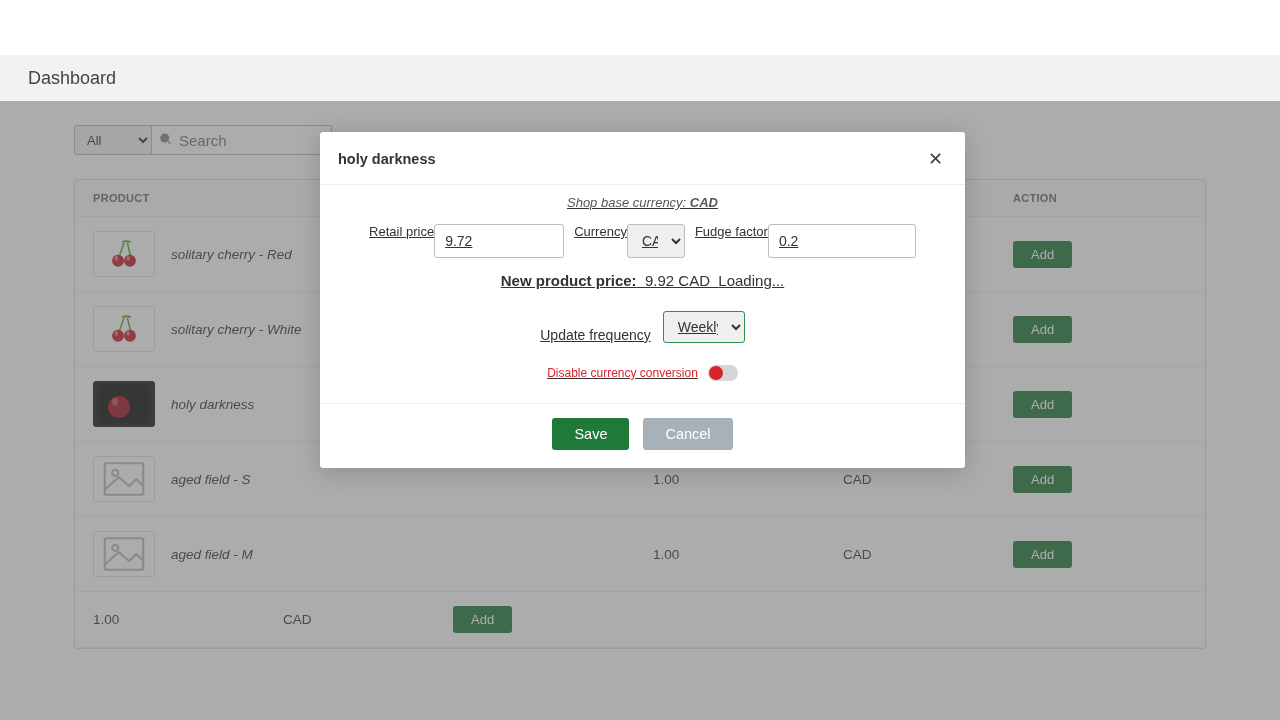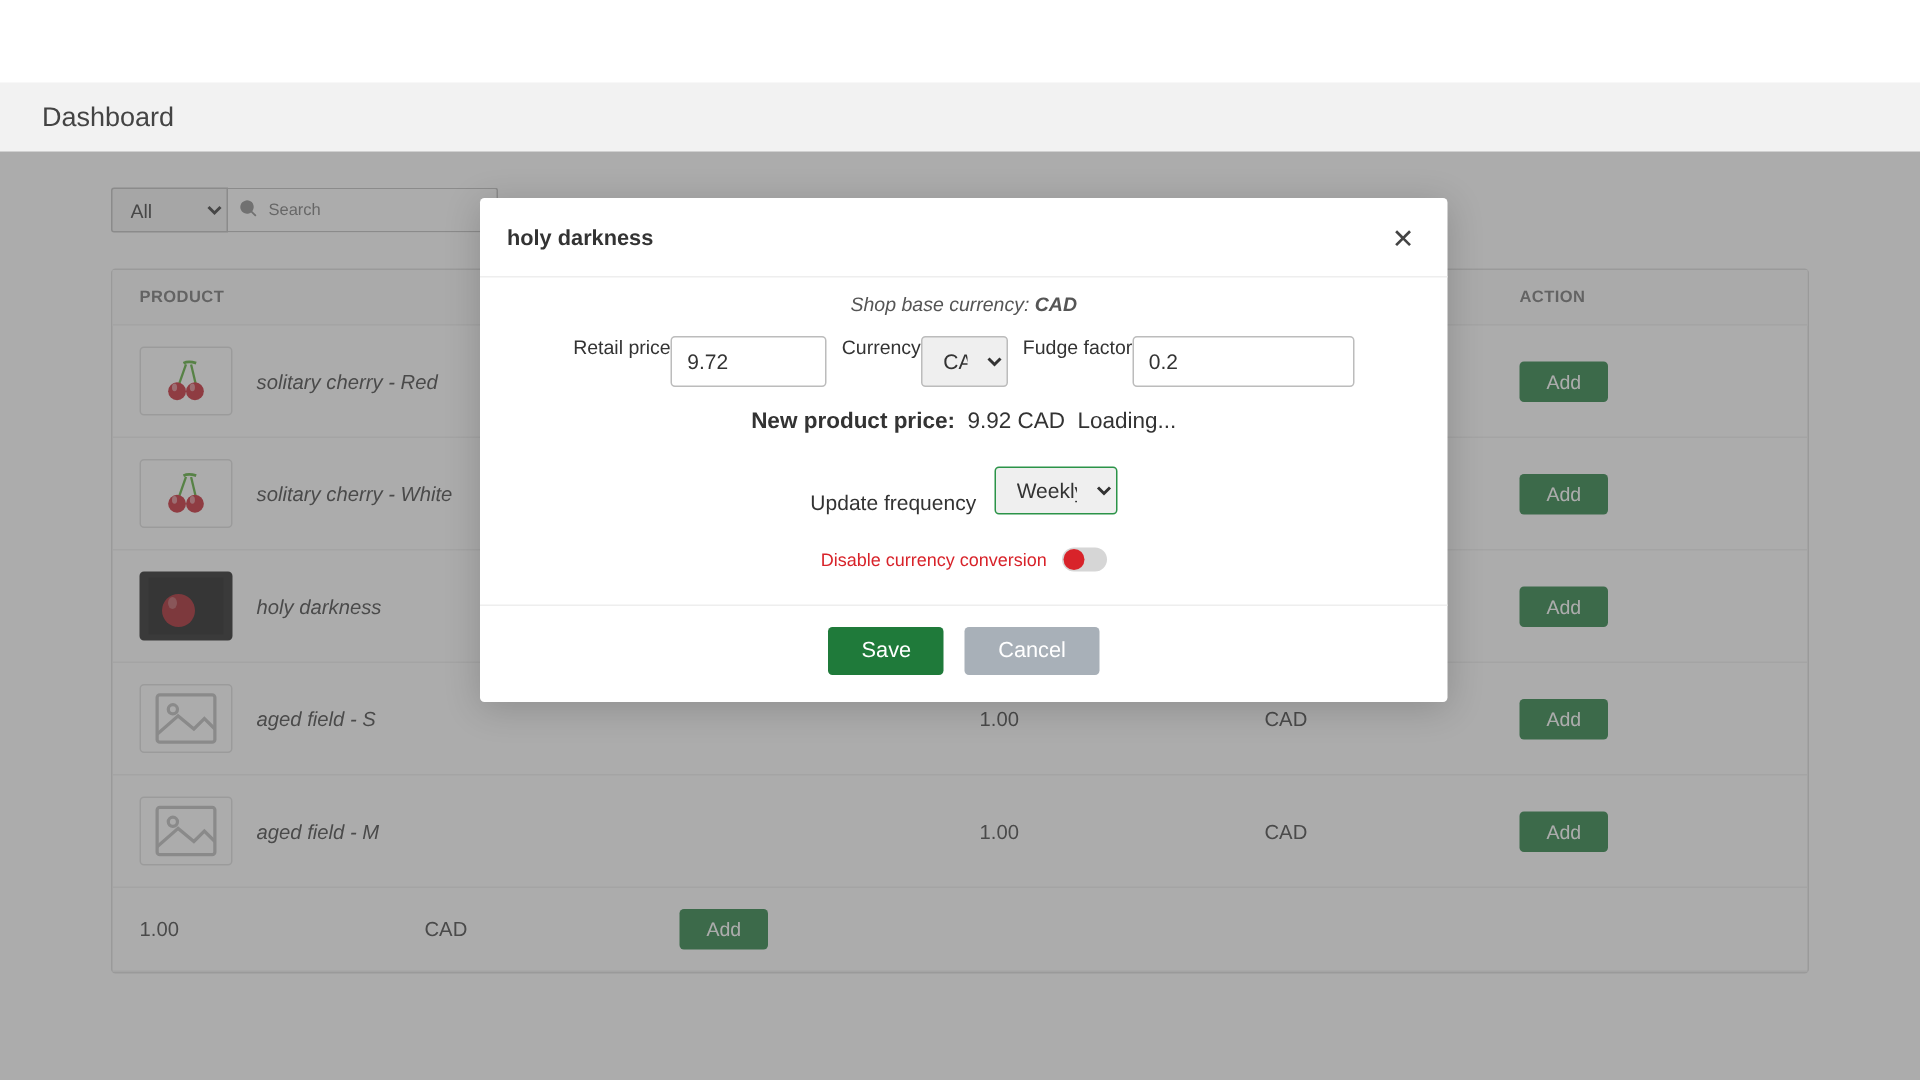--- a/index.html
+++ b/index.html
@@ -53,21 +53,21 @@
     height: 30px;
     padding: 0 8px;
     width: 180px;
     border-radius: 0 2px 2px 0;
     background: #fff;
   }
   .search-wrap svg { width: 13px; height: 13px; margin-right: 6px; fill: #888; }
   .search-input {
     border: none;
     outline: none;
-    font-size: 11px;
+    font-size: 15px;
     color: #555;
     flex: 1;
     background: transparent;
   }
   .table {
     border: 1px solid #dadada;
     border-radius: 3px;
     margin: 0 18px;
   }
   .thead {
@@ -142,20 +142,21 @@
     align-items: center;
     border-bottom: 1px solid #eee;
   }
   .modal-title { font-size: 14.5px; font-weight: 600; color: #333; }
   .close-btn {
     background: none; border: none; cursor: pointer; padding: 4px;
     font-size: 18px; line-height: 1; color: #444;
   }
   .modal-body {
     padding: 10px 18px 16px 18px;
+    text-decoration: underline;
   }
   .base-currency {
     text-align: center;
     font-style: italic;
     font-size: 13px;
     color: #555;
     margin-bottom: 14px;
   }
   .base-currency strong { font-weight: 700; font-style: italic; }
   .field-row {
@@ -167,21 +168,21 @@
   .field-col { display: flex; flex-direction: row; }
   .field-label { font-size: 13px; color: #333; margin-bottom: 6px; }
   .field-input {
     height: 34px;
     border: 1px solid #bcbcbc;
     border-radius: 3px;
     padding: 0 10px;
     font-size: 14px;
     color: #333;
   }
-  .field-input.retail { width: 104px; }
+  .field-input.retail { width: 130px; }
   .field-input.curr { width: 58px; }
   .field-input.fudge { width: 148px; }
   .new-price-row {
     text-align: center;
     font-size: 15px;
     color: #333;
     margin-bottom: 22px;
   }
   .new-price-row .lbl { font-weight: 700; }
   .freq-row {

